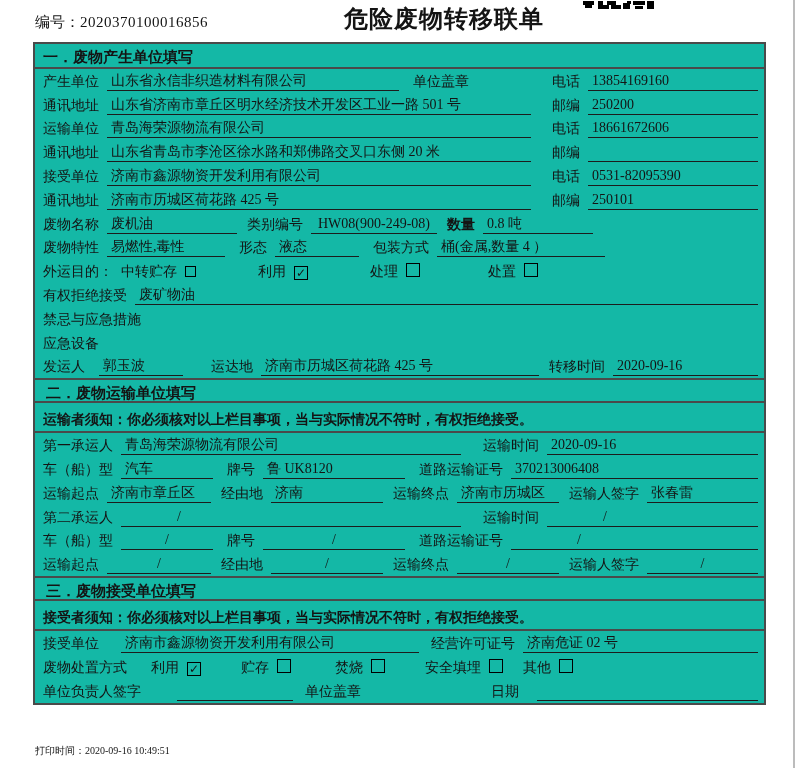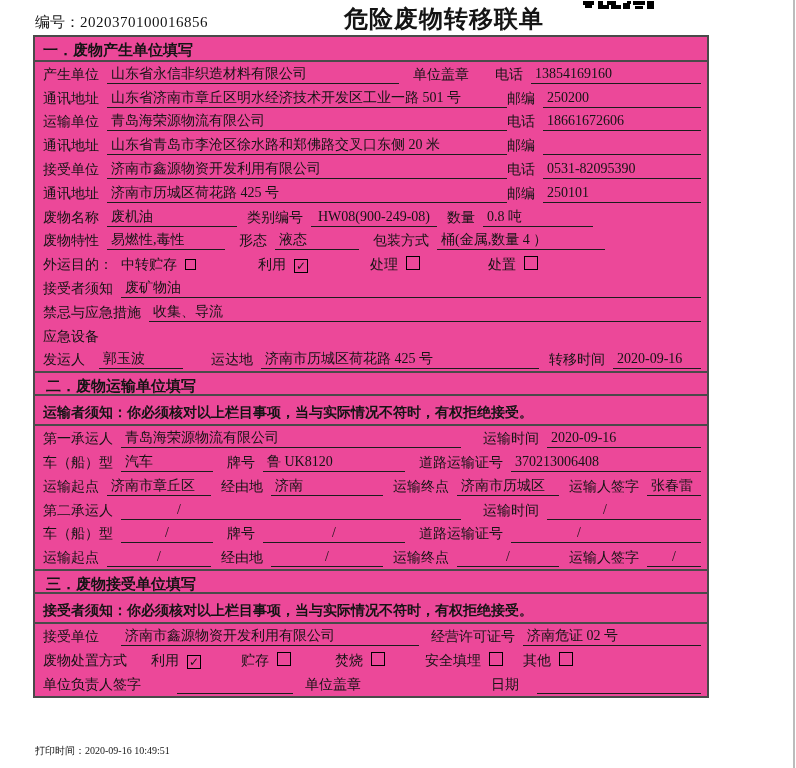--- a/index.html
+++ b/index.html
@@ -10,21 +10,21 @@
     font-family:"Liberation Serif","DejaVu Serif",serif;
     color:var(--tx);font-size:14px;
   }
   .docno{position:absolute;left:35px;top:13px;font-size:15px;white-space:nowrap;}
   .docno .num{font-family:"Liberation Serif","DejaVu Serif",serif;letter-spacing:.5px;}
   .title{position:absolute;left:0;right:0;top:3px;text-align:center;padding-left:92px;
          font-size:24px;font-weight:bold;letter-spacing:1px;}
   .qr{position:absolute;left:583px;top:0;width:72px;height:11px;}
   .page-edge{position:absolute;right:1px;top:0;width:2px;height:768px;background:#bcbcbc;}
 
-  .form-table{position:absolute;left:33px;top:35px;width:676px;border:2px solid var(--bd);background:#ec4899;}
+  .form-table{position:absolute;left:33px;top:42px;width:733px;border:2px solid var(--bd);background:#14b8a6;}
   .sec-h{height:25px;padding:4px 8px 0;font-size:15px;font-weight:bold;border-bottom:2px solid var(--bd);}
   .sec-h.mid{border-top:2px solid var(--bd);padding-left:11px;}
   .notice-row{height:30px;padding:8px 8px 12px;border-bottom:2px solid var(--bd);white-space:nowrap;font-weight:bold;}
   .row{display:flex;align-items:flex-end;height:23.8px;padding:0 6px 2px 8px;}
   .lb{line-height:18px;white-space:nowrap;}
   .uv{border-bottom:1px solid var(--ul);height:19px;line-height:18px;padding:0 4px;
       white-space:nowrap;overflow:hidden;margin-left:8px;}
   .fill{flex:1;}
   .ctr{text-align:center;}
   .rc{width:206px;display:flex;align-items:flex-end;margin-left:auto;}
@@ -119,21 +119,21 @@
       <span class="lb">邮编</span>
       <span class="uv">250101</span>
     </span>
   </div>
 
   <div class="row">
     <span class="lb">废物名称</span>
     <span class="uv" style="width:130px;">废机油</span>
     <span class="lb" style="margin-left:10px;">类别编号</span>
     <span class="uv" style="width:126px;text-align:center;">HW08(900-249-08)</span>
-    <span class="lb" style="margin-left:10px;">数量</span>
+    <span class="lb" style="margin-left:10px;font-weight:bold;">数量</span>
     <span class="uv" style="width:110px;">0.8 吨</span>
   </div>
 
   <div class="row">
     <span class="lb">废物特性</span>
     <span class="uv" style="width:118px;">易燃性,毒性</span>
     <span class="lb" style="margin-left:14px;">形态</span>
     <span class="uv" style="width:84px;">液态</span>
     <span class="lb" style="margin-left:14px;">包装方式</span>
     <span class="uv" style="width:168px;">桶(金属,数量 4 ）</span>
@@ -141,27 +141,26 @@
 
   <div class="row">
     <span class="lb">外运目的：</span>
     <span class="opt" style="margin-left:8px;"><span>中转贮存</span><span class="cb sm"><i style="font-style:normal" class="mk"></i></span></span>
     <span class="opt" style="margin-left:62px;"><span>利用</span><span class="cb"><i style="font-style:normal" class="mk">✓</i></span></span>
     <span class="opt" style="margin-left:62px;"><span>处理</span><span class="cb"><i style="font-style:normal" class="mk"></i></span></span>
     <span class="opt" style="margin-left:68px;"><span>处置</span><span class="cb"><i style="font-style:normal" class="mk"></i></span></span>
   </div>
 
   <div class="row">
-    <span class="lb">接受者须知</span>
+    <span class="lb">有权拒绝接受</span>
     <span class="uv fill">废矿物油</span>
   </div>
 
   <div class="row">
     <span class="lb">禁忌与应急措施</span>
-    <span class="uv fill">收集、导流</span>
   </div>
 
   <div class="row">
     <span class="lb">应急设备</span>
   </div>
 
   <div class="row">
     <span class="lb">发运人</span>
     <span class="uv" style="width:84px;margin-left:14px;">郭玉波</span>
     <span class="lb" style="margin-left:28px;">运达地</span>

